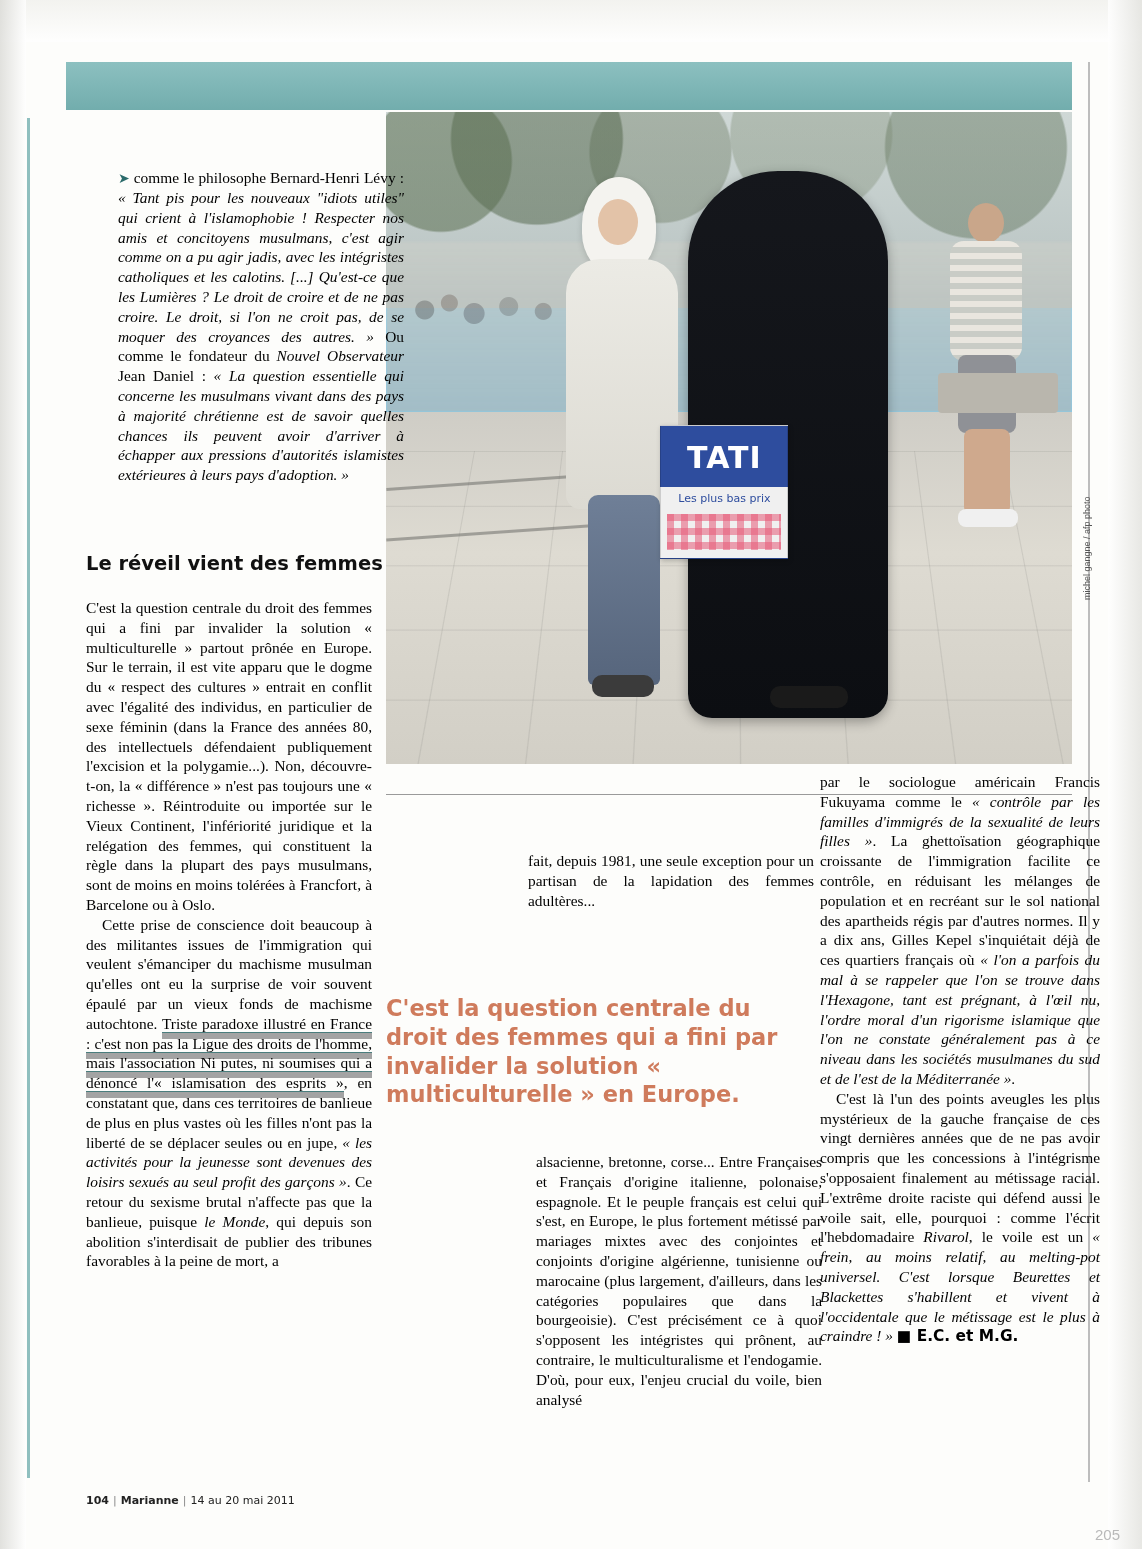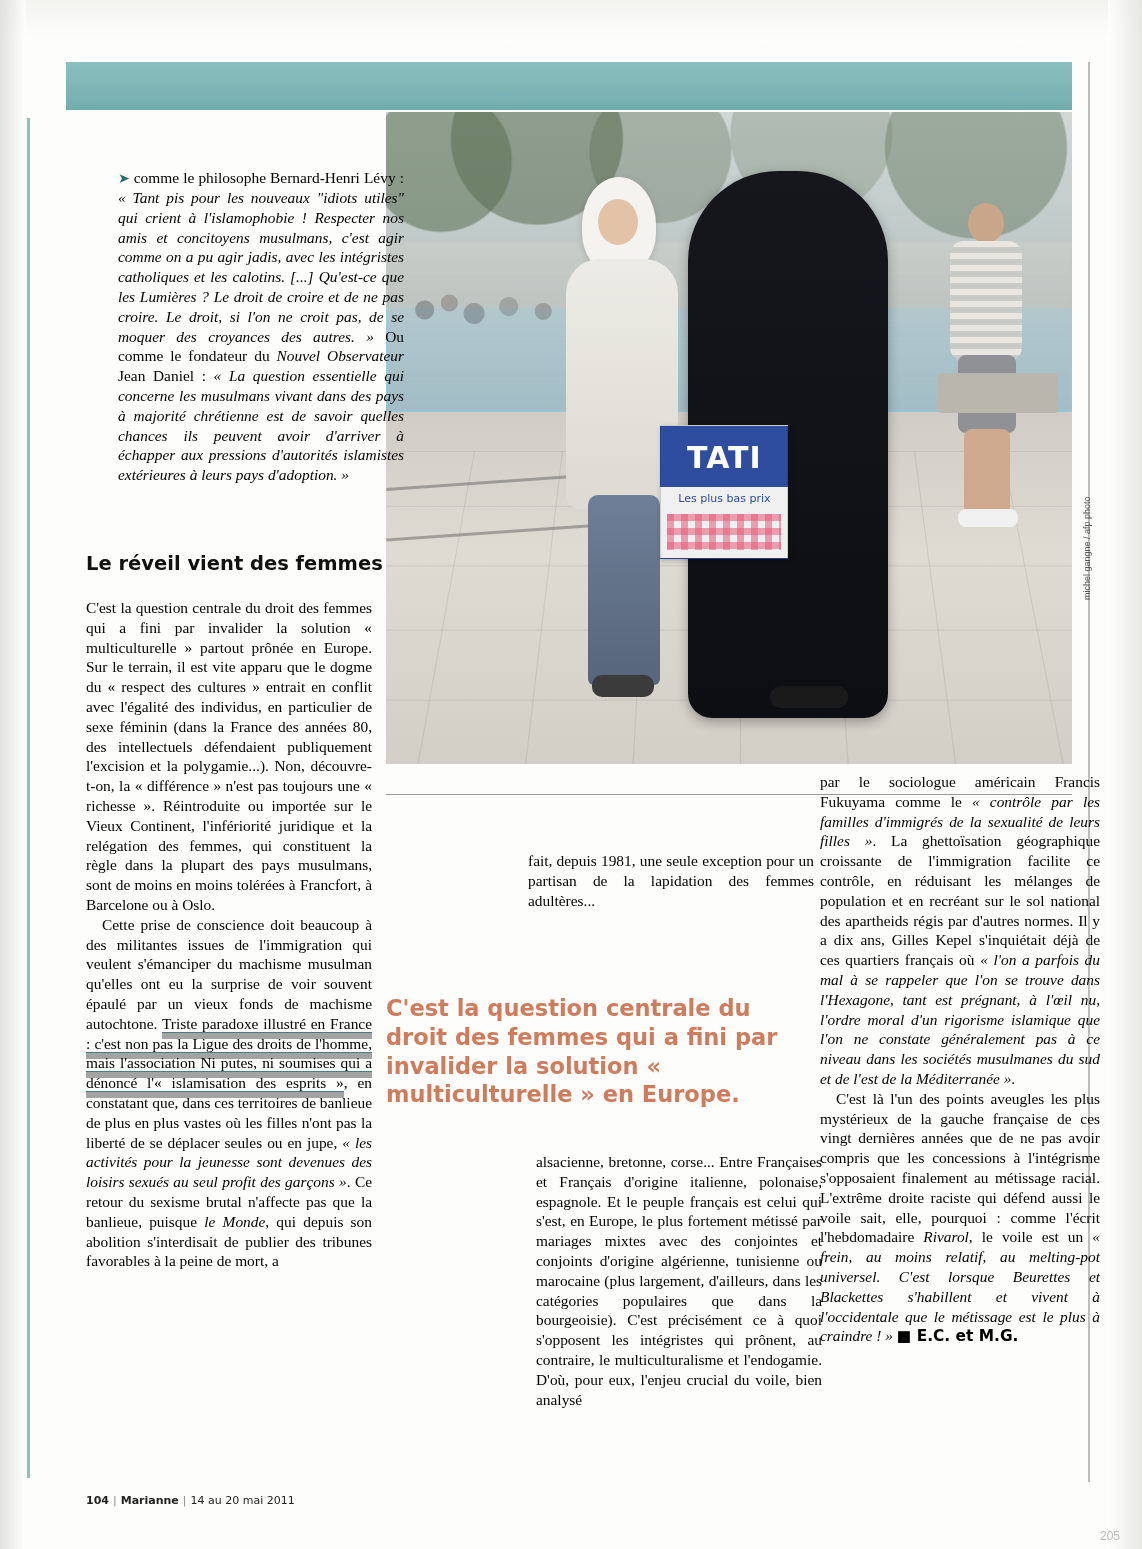--- a/index.html
+++ b/index.html
@@ -346,21 +346,21 @@
   }
   .footer .pageno { font-weight: bold; }
   .footer .sep { color: #888; margin: 0 4px; }
   .footer .mag { font-weight: bold; }
 
   .corner-number {
     position: absolute;
     right: 22px;
     bottom: 6px;
     font-family: "Liberation Sans", sans-serif;
-    font-size: 12px;
+    font-size: 15px;
     color: #b9b9b9;
   }
 
   .endmark {
     font-family: "DejaVu Sans", sans-serif;
     font-weight: bold;
   }
 </style>
 </head>
 <body>

